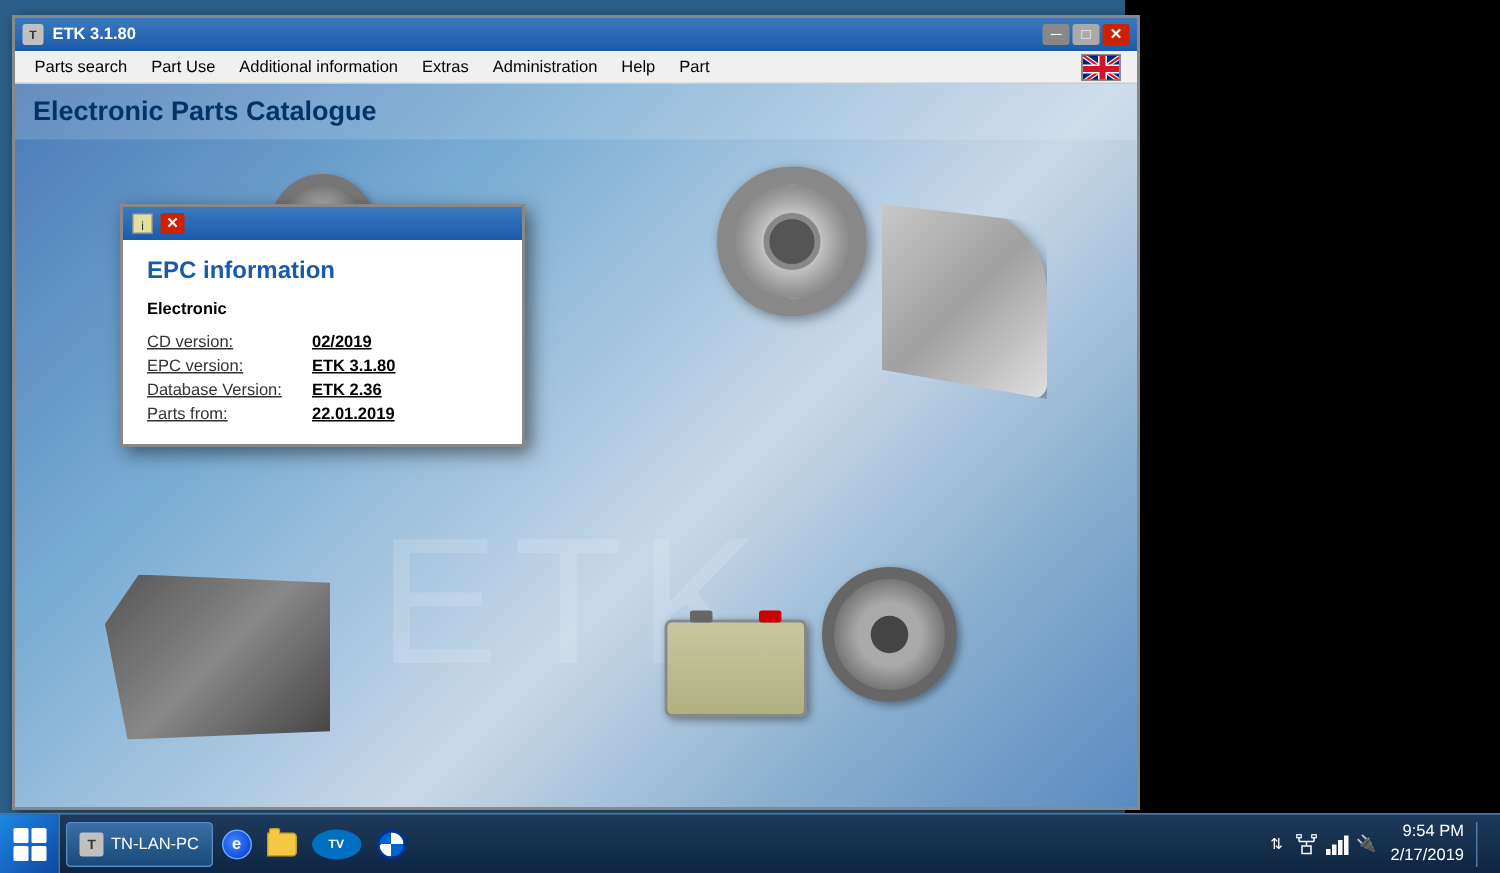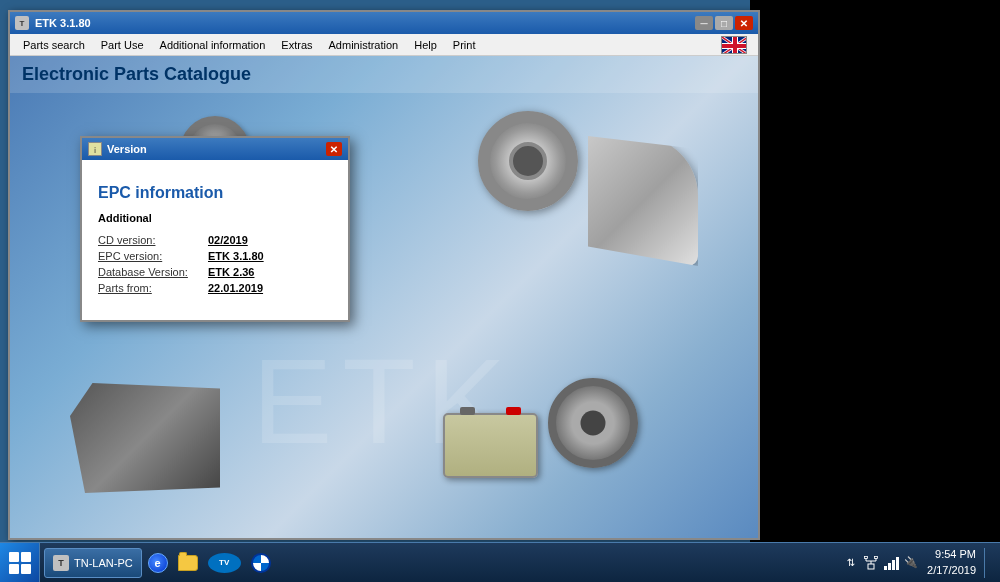--- a/index.html
+++ b/index.html
@@ -462,21 +462,21 @@
       display: flex;
       align-items: center;
       justify-content: center;
       color: white;
       font-size: 10px;
       font-weight: bold;
       cursor: pointer;
     }
 
     .dialog-content {
-      padding: 24px 16px;
+      padding: 12px 16px;
     }
 
     .dialog-heading {
       font-size: 16px;
       color: #1a5aaa;
       font-weight: bold;
       margin-bottom: 10px;
     }
 
     .dialog-section-label {
@@ -541,21 +541,21 @@
       </div>
     </div>
 
     <div class="menu-bar">
       <span class="menu-item">Parts search</span>
       <span class="menu-item">Part Use</span>
       <span class="menu-item">Additional information</span>
       <span class="menu-item">Extras</span>
       <span class="menu-item">Administration</span>
       <span class="menu-item">Help</span>
-      <span class="menu-item">Print</span>
+      <span class="menu-item">Part</span>
 
       <div class="menu-right" style="margin-left:auto; padding-right:6px;">
         <div style="width:26px; height:18px; border:1px solid #888; overflow:hidden; cursor:pointer; position:relative; background:#00247D;">
           
           <svg width="26" height="18" viewBox="0 0 26 18" xmlns="http://www.w3.org/2000/svg">
             <rect width="26" height="18" fill="#00247D"></rect>
             <line x1="0" y1="0" x2="26" y2="18" stroke="white" stroke-width="3"></line>
             <line x1="26" y1="0" x2="0" y2="18" stroke="white" stroke-width="3"></line>
             <line x1="0" y1="0" x2="26" y2="18" stroke="#CF142B" stroke-width="1.5"></line>
             <line x1="26" y1="0" x2="0" y2="18" stroke="#CF142B" stroke-width="1.5"></line>
@@ -583,26 +583,25 @@
           <div class="part-fender"></div>
           <div class="part-wiper"></div>
           <div class="part-transmission"></div>
           <div class="part-brake"></div>
           <div class="part-battery"></div>
         </div>
 
         <div class="version-dialog">
           <div class="dialog-titlebar">
             <div class="dialog-title-icon">ℹ</div>
-            <span class="dialog-title-text">Version</span>
             <div class="dialog-close-btn">✕</div>
           </div>
           <div class="dialog-content">
             <div class="dialog-heading">EPC information</div>
-            <div class="dialog-section-label">Additional</div>
+            <div class="dialog-section-label">Electronic</div>
             <table class="info-table">
               <tbody id="info-table-body">
                   <tr>
                     <td>CD version:</td>
                     <td>02/2019</td>
                   </tr>
                   <tr>
                     <td>EPC version:</td>
                     <td>ETK 3.1.80</td>
                   </tr>

